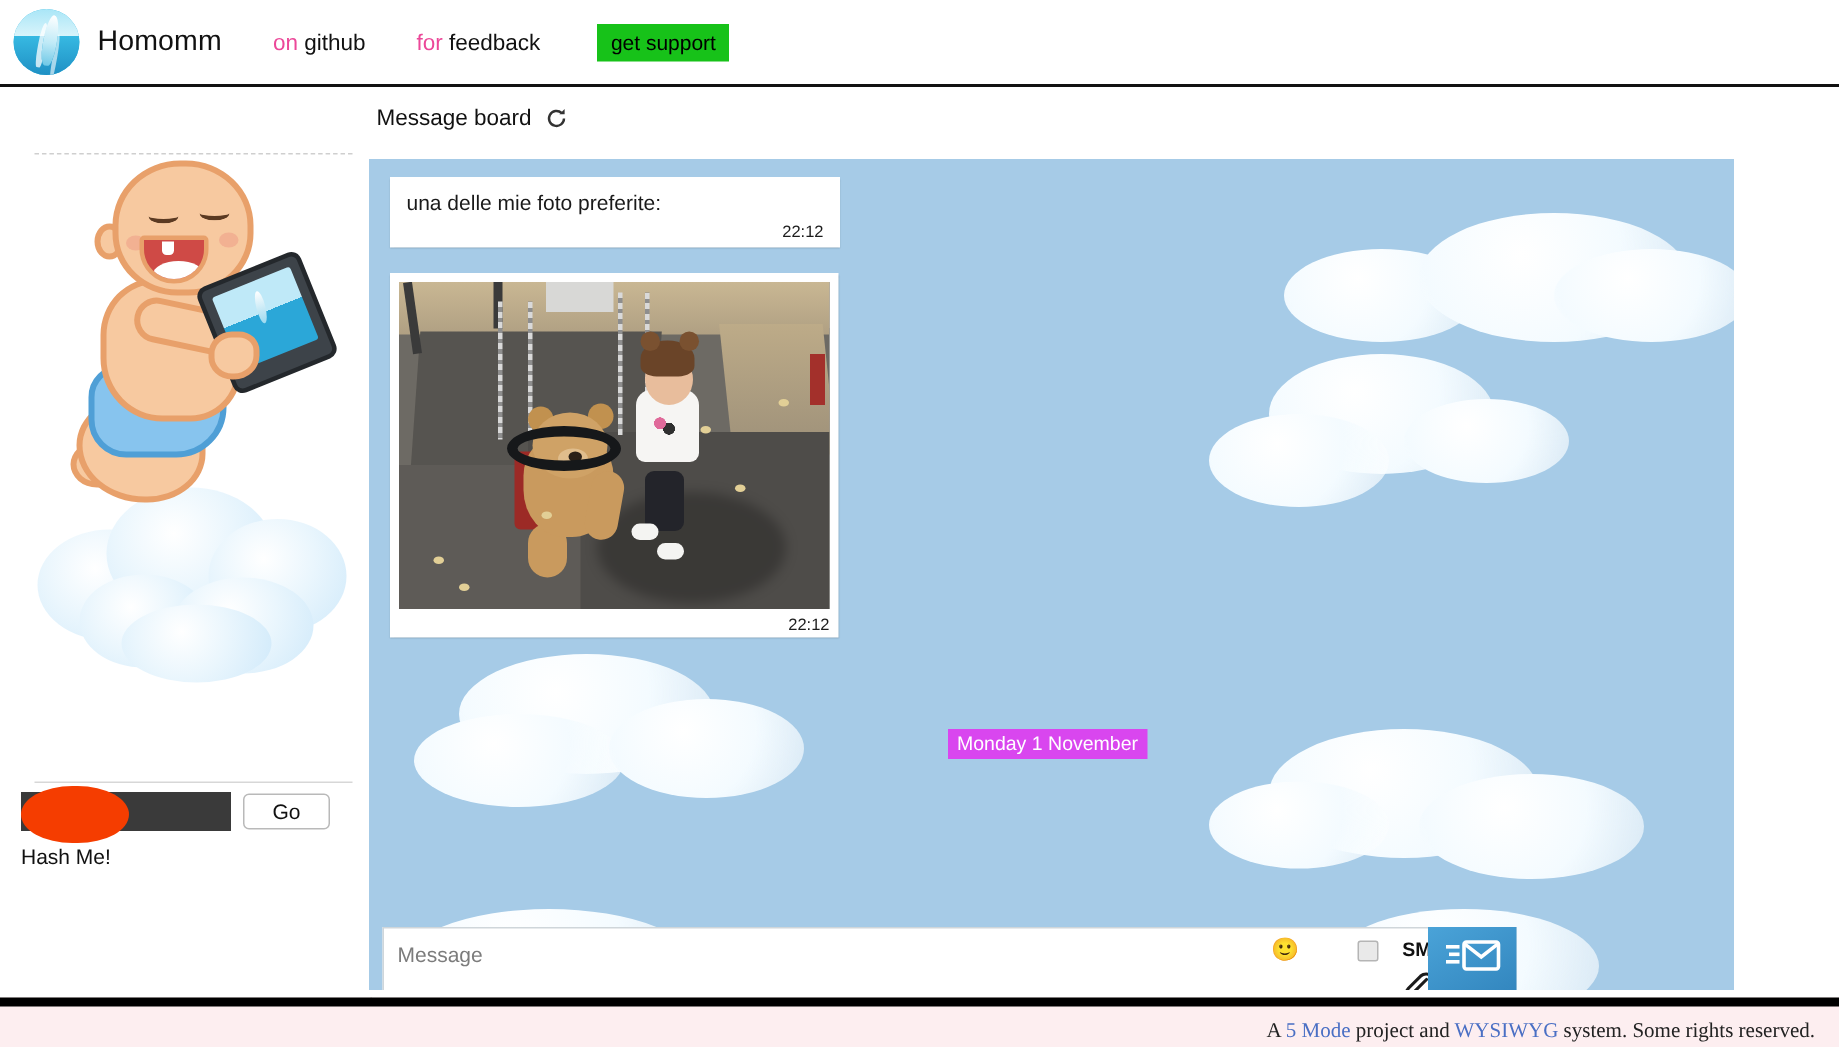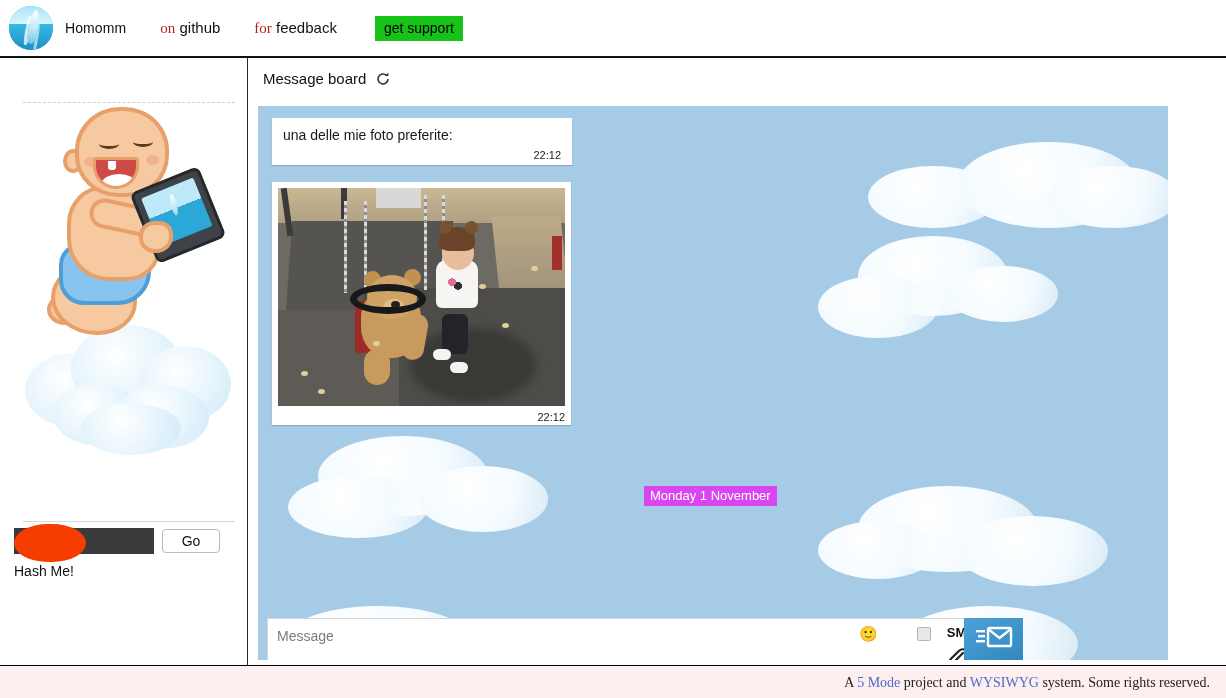--- a/index.html
+++ b/index.html
@@ -37,28 +37,28 @@
   }
   #brand-logo .splash {
     position: absolute; left: 46%; top: 8%;
     width: 9px; height: 34px;
     background: linear-gradient(#ffffff, #bfeaf7 55%, #6fc8e6);
     border-radius: 50% 50% 40% 40%;
     transform: rotate(10deg);
     box-shadow: -5px 4px 0 -2px rgba(255,255,255,.75), 5px 9px 0 -3px rgba(255,255,255,.6);
   }
   #brand-name {
-    font-size: 14px; color: #111; margin-left: 12px;
+    font-size: 19px; color: #111; margin-left: 12px;
     letter-spacing: .1px; white-space: nowrap;
   }
   .navlink {
     margin-left: 34px; font-size: 15px; color: #111111;
     text-decoration: none; white-space: nowrap;
   }
-  .navlink .pre { color: #b91c1c; font-family: Liberation Serif, serif; }
+  .navlink .pre { color: #ec4899; }
   #nav-support {
     margin-left: 38px;
     background: #17c219; color: #000000;
     font-size: 14px; padding: 4px 9px 5px 9px;
     white-space: nowrap; border: none;
     font-family: "Liberation Sans", sans-serif;
   }
 
   
   #sidebar {
@@ -182,21 +182,21 @@
   #salt-input {
     margin-top: 8px; width: 208px; height: 26px;
     background: #3a3a3a; border: none; color: #b4b4b4;
     font-size: 13px; padding: 0 6px;
     font-family: "Liberation Sans", sans-serif;
   }
   #hash-me { margin-top: 9px; text-align: left; font-size: 14px; color: #111; width: 208px; }
 
   
   #main {
-    position: absolute; left: 249px; top: 58px;
+    position: absolute; left: 237px; top: 58px;
     width: 977px; height: 607px; background: #ffffff; padding-left: 48px;
   }
   #board-head {
     position: absolute; left: 14px; top: 12px;
     display: flex; align-items: center; gap: 9px;
   }
   #board-title { font-size: 15px; color: #111; }
   #refresh-icon { display: block; }
 
   #chat {
@@ -315,21 +315,21 @@
     position: absolute; right: -1px; top: -1px; width: 59px; height: 62px;
     background: linear-gradient(150deg, #4aa3d8, #2d7fb8);
     display: flex; flex-direction: column; align-items: center; justify-content: center;
     cursor: pointer; gap: 1px;
   }
   #send-label { color: #ffffff; font-size: 13px; font-weight: bold; letter-spacing: .2px; }
 
   
   #footer {
     position: absolute; left: 0; top: 665px; width: 1226px; height: 33px;
-    background: #fdeef0; border-top: 1px solid #000000;
+    background: #fdeef0; border-top: 6px solid #000000;
   }
   #footer-text {
     position: absolute; right: 16px; top: 9px;
     font-family: "Liberation Serif", serif; font-size: 14px; color: #222;
   }
   #footer-text a { color: #4a6fc4; text-decoration: none; }
 </style>
 </head>
 <body>
 

